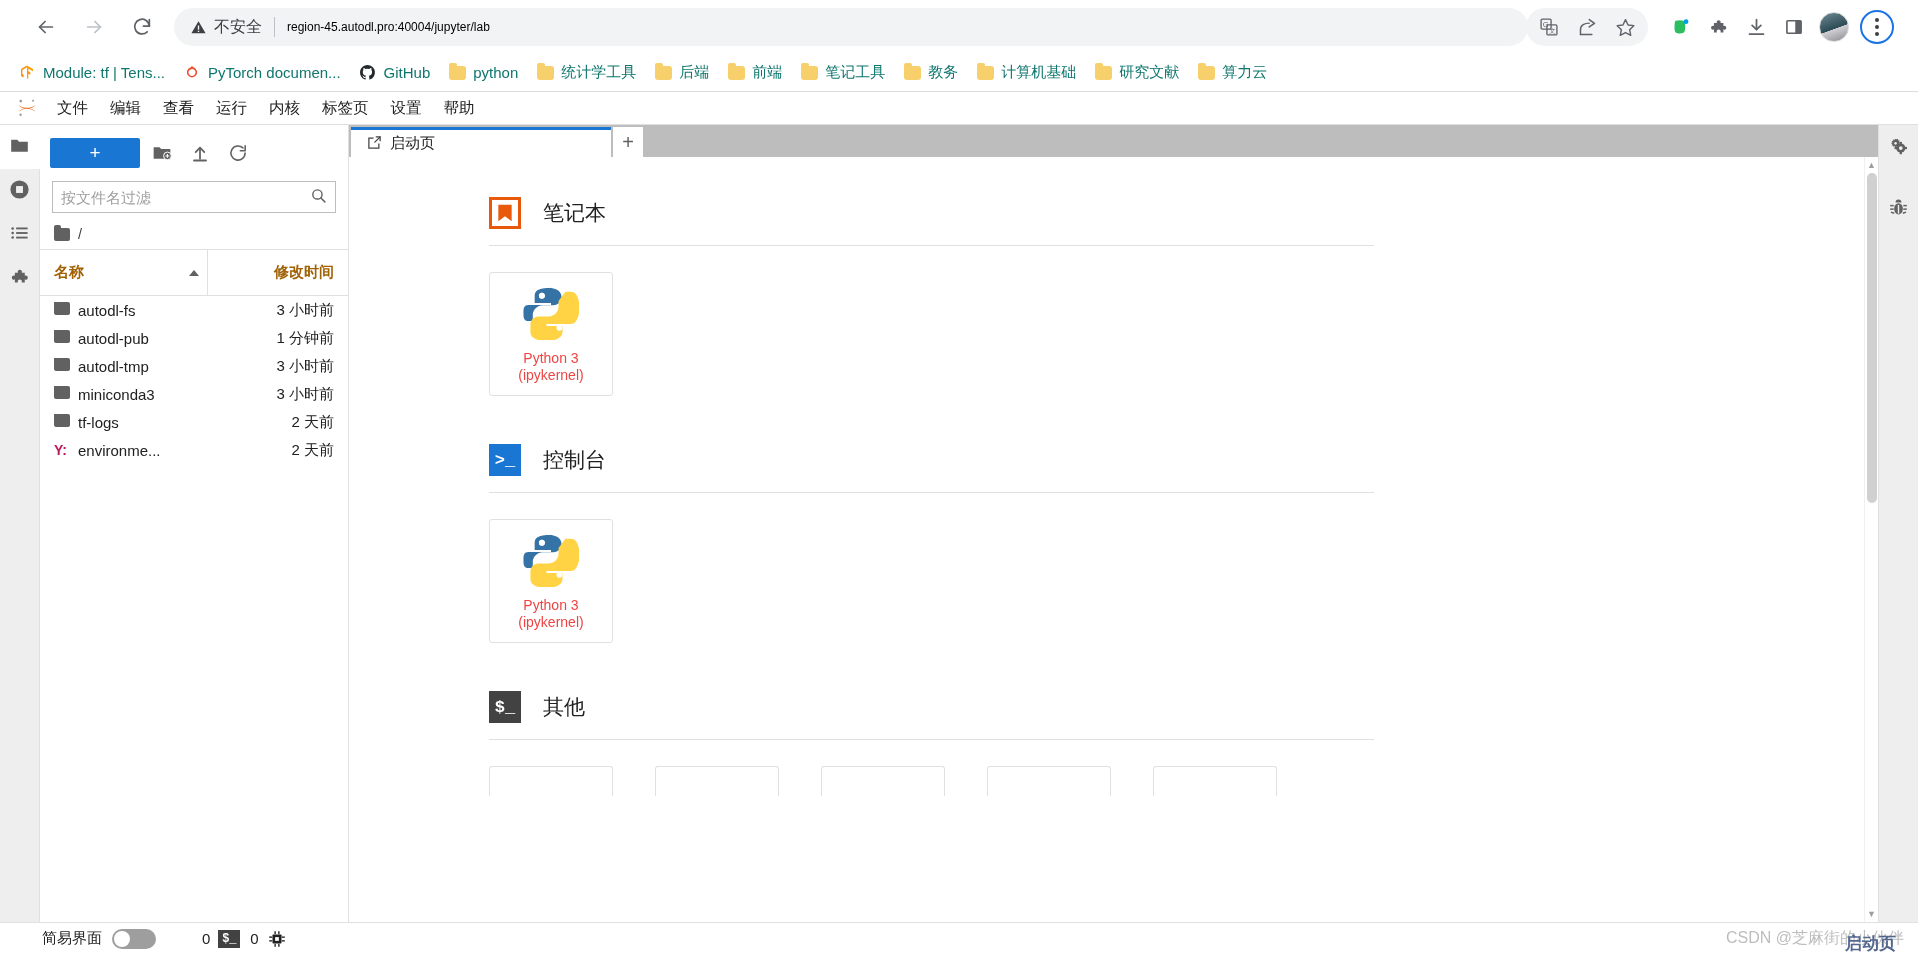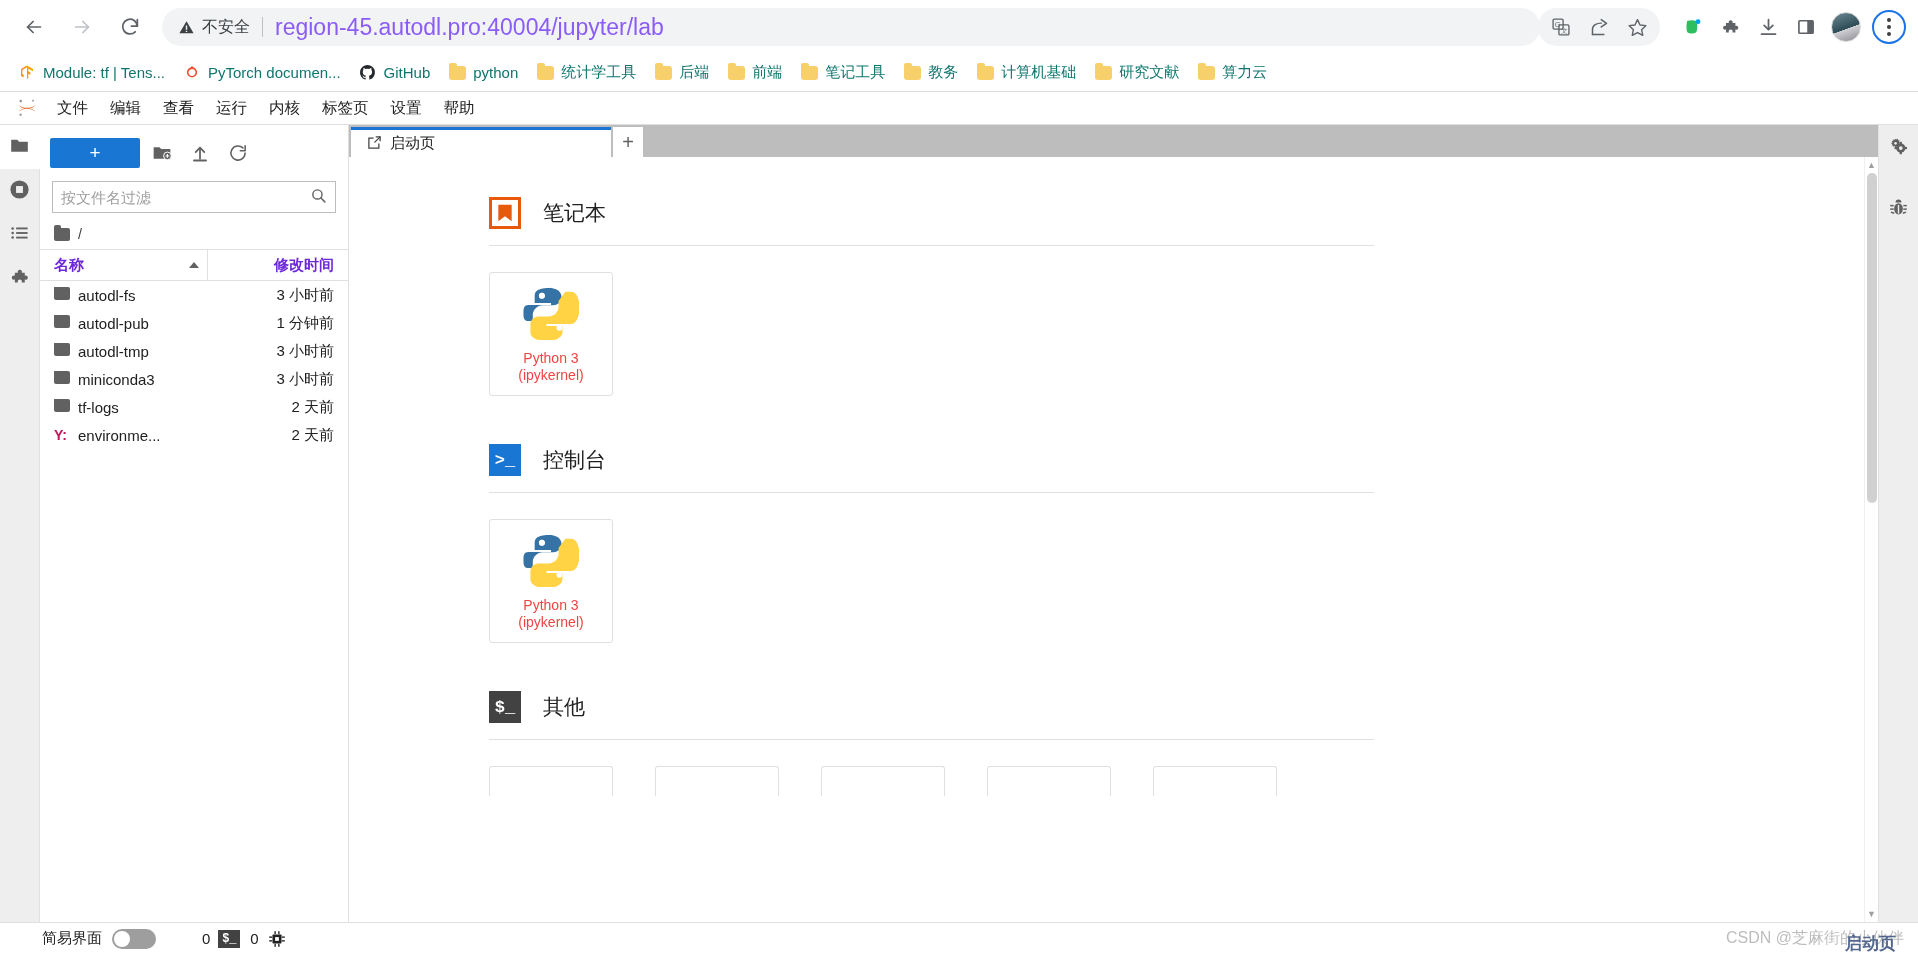--- a/index.html
+++ b/index.html
@@ -7,21 +7,21 @@
     width: 1918px; height: 954px;
     font-family: "Liberation Sans", "DejaVu Sans", sans-serif;
     overflow: hidden;
     background: #fff;
   }
 
   
   #browser-chrome { background: #fff; }
   #nav-bar {
     height: 54px; display: flex; align-items: center;
-    padding: 0 12px; gap: 4px;
+    padding: 0 24px; gap: 4px;
   }
   .nav-btn {
     width: 44px; height: 44px; border-radius: 50%;
     display: flex; align-items: center; justify-content: center;
     color: #5f6368; flex: none;
   }
   .nav-btn svg { display: block; }
   #omnibox {
     flex: 1; height: 38px; margin: 0 8px 0 6px;
     background: #f1f3f4; border-radius: 19px;
@@ -29,21 +29,21 @@
     min-width: 0;
   }
   #omnibox-warning {
     display: flex; align-items: center; gap: 7px;
     color: #3c4043; font-size: 16px; flex: none;
   }
   #omnibox-sep {
     width: 1px; height: 20px; background: #bdc1c6; margin: 0 12px; flex: none;
   }
   #omnibox-url {
-    font-size: 23px; color: #8b5cf6; white-space: nowrap;
+    font-size: 12px; color: #000000; white-space: nowrap;
     overflow: hidden; text-overflow: ellipsis;
   }
   #omni-actions {
     display: flex; align-items: center; background: #f1f3f4;
     border-radius: 19px; height: 38px; padding: 0 4px; margin-left: -14px;
     position: relative; z-index: 2; flex: none;
   }
   .omni-icon {
     width: 38px; height: 38px; border-radius: 50%;
     display: flex; align-items: center; justify-content: center; color: #5f6368;
@@ -135,21 +135,21 @@
     flex: 1; border: none; outline: none; font-size: 15px; color: #0c4a6e;
     font-family: inherit; background: transparent; min-width: 0;
   }
   #fb-filter input::placeholder { color: #9e9e9e; }
   #fb-breadcrumb {
     height: 30px; display: flex; align-items: center; gap: 8px;
     padding: 0 14px; margin-top: 6px; font-size: 14.5px; color: #424242;
   }
   #fb-header {
     display: flex; border-top: 1px solid #e0e0e0; border-bottom: 1px solid #e0e0e0;
-    height: 32px; align-items: center; font-size: 15px; font-weight: bold; color: #6d28d9;
+    height: 47px; align-items: center; font-size: 15px; font-weight: bold; color: #a16207;
   }
   #fb-header .col-name {
     flex: 1; display: flex; align-items: center; justify-content: space-between;
     padding: 0 8px 0 14px; border-right: 1px solid #e0e0e0; height: 100%;
   }
   #fb-header .col-mod {
     width: 140px; text-align: right; padding-right: 14px;
   }
   .sort-caret {
     width: 0; height: 0; border-left: 5px solid transparent; border-right: 5px solid transparent;

